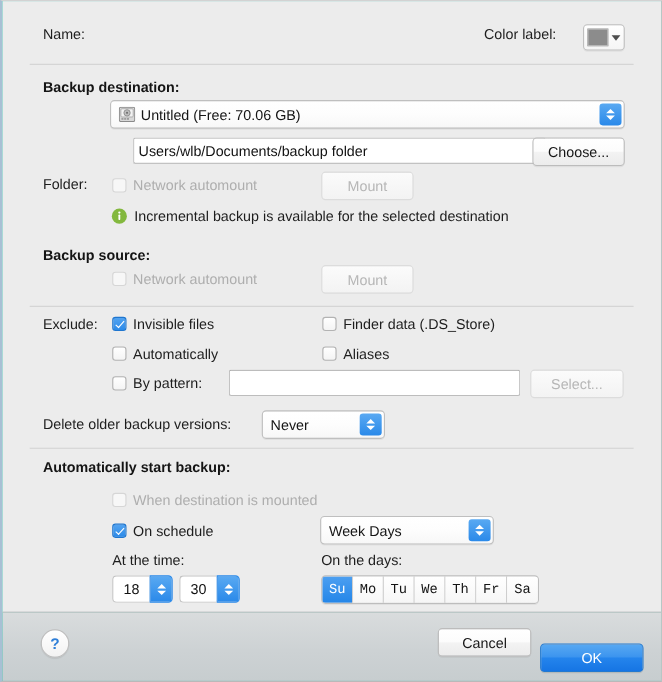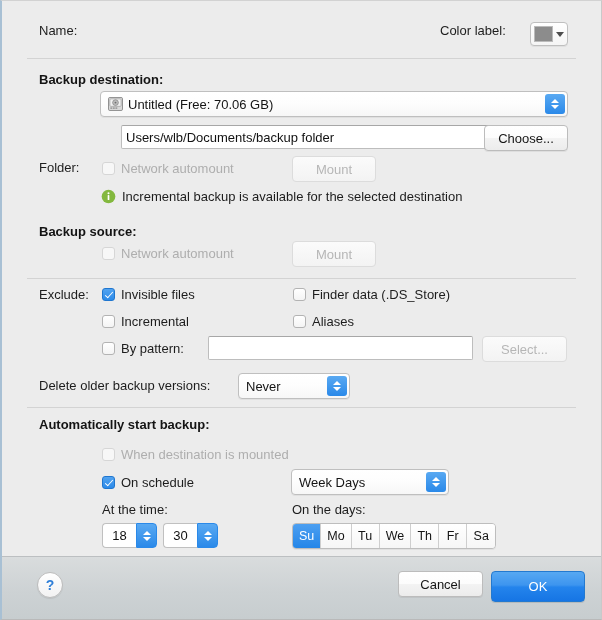--- a/index.html
+++ b/index.html
@@ -199,20 +199,21 @@
   }
 
   
   .segmented {
     display: flex;
     height: 24px;
     border: 1px solid #bdbdbd;
     border-radius: 4px;
     overflow: hidden;
     box-shadow: 0 1px 0 rgba(0,0,0,0.05);
+    font-family: Liberation Mono, monospace;
   }
   .seg {
     box-sizing: border-box;
     min-width: 28px;
     padding: 0 6px;
     display: flex;
     align-items: center;
     justify-content: center;
     font-size: 12.5px;
     color: #141414;
@@ -349,21 +350,21 @@
     <div class="row" style="left:100px; top:286px;">
       <span class="cb on"></span>
       <span class="cb-lab lbl">Invisible files</span>
     </div>
     <div class="row" style="left:291px; top:286px;">
       <span class="cb"></span>
       <span class="cb-lab lbl">Finder data (.DS_Store)</span>
     </div>
     <div class="row" style="left:100px; top:313px;">
       <span class="cb"></span>
-      <span class="cb-lab lbl">Incremental</span>
+      <span class="cb-lab lbl">Automatically</span>
     </div>
     <div class="row" style="left:291px; top:313px;">
       <span class="cb"></span>
       <span class="cb-lab lbl">Aliases</span>
     </div>
 
     <div class="row" style="left:100px; top:340px;">
       <span class="cb"></span>
       <span class="cb-lab lbl">By pattern:</span>
     </div>
@@ -440,17 +441,17 @@
     </div>
   </div>
 
   <div class="footer">
     <div class="help-btn" style="position:absolute; left:35px; top:15px;">
       <span>?</span>
     </div>
     <div class="btn" style="position:absolute; left:396px; top:14px; width:85px; height:26px;">
       <span>Cancel</span>
     </div>
-    <div class="btn primary" style="position:absolute; left:489px; top:14px; width:94px; height:31px;">
+    <div class="btn primary" style="position:absolute; left:489px; top:28px; width:94px; height:26px;">
       <span>OK</span>
     </div>
   </div>
 </div>
 
 </body></html>

